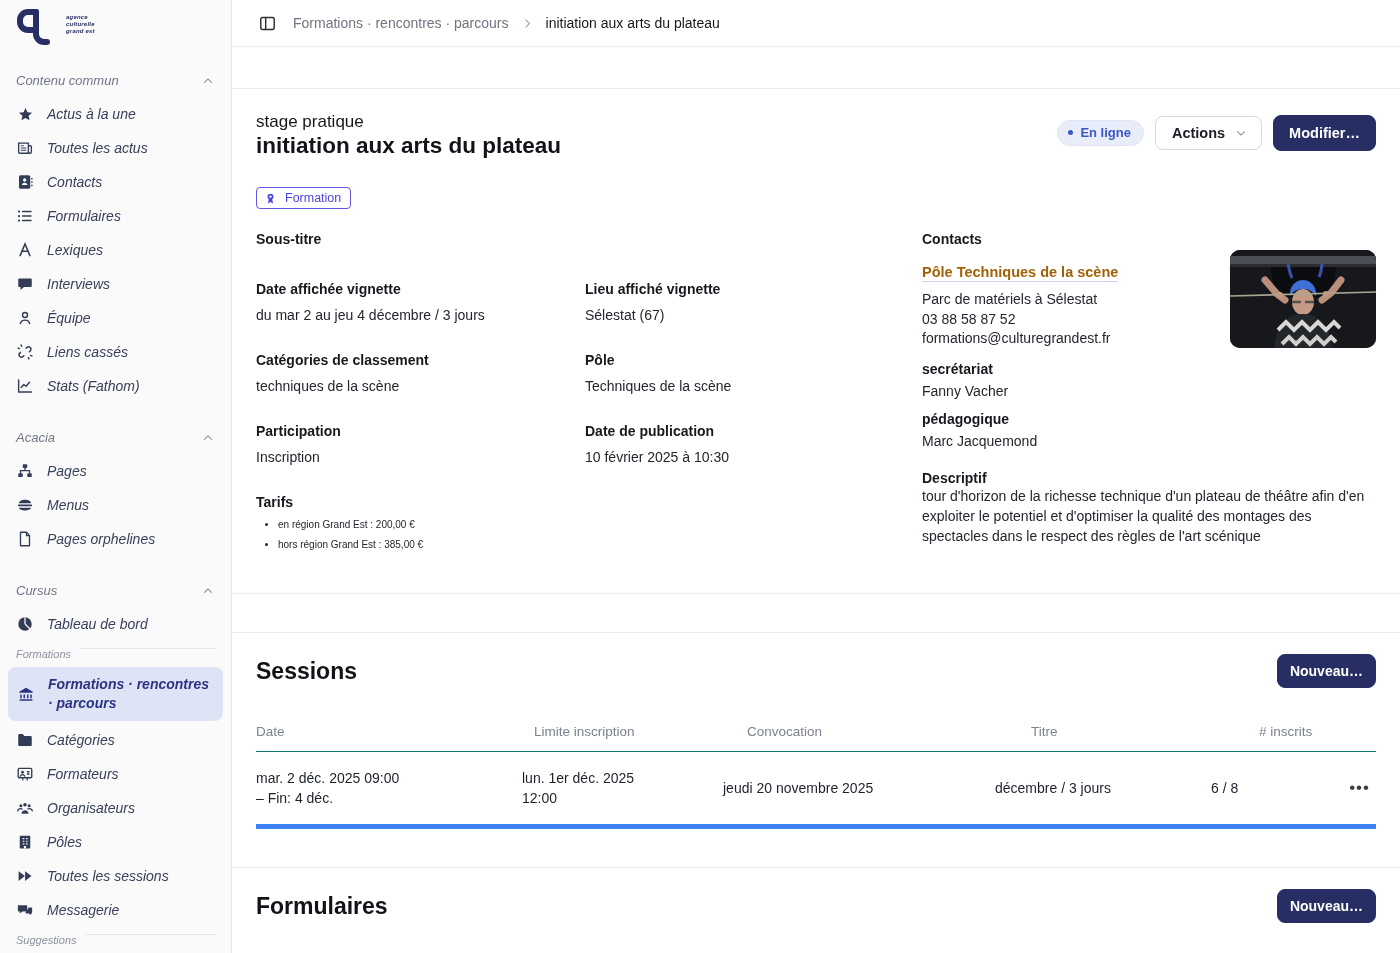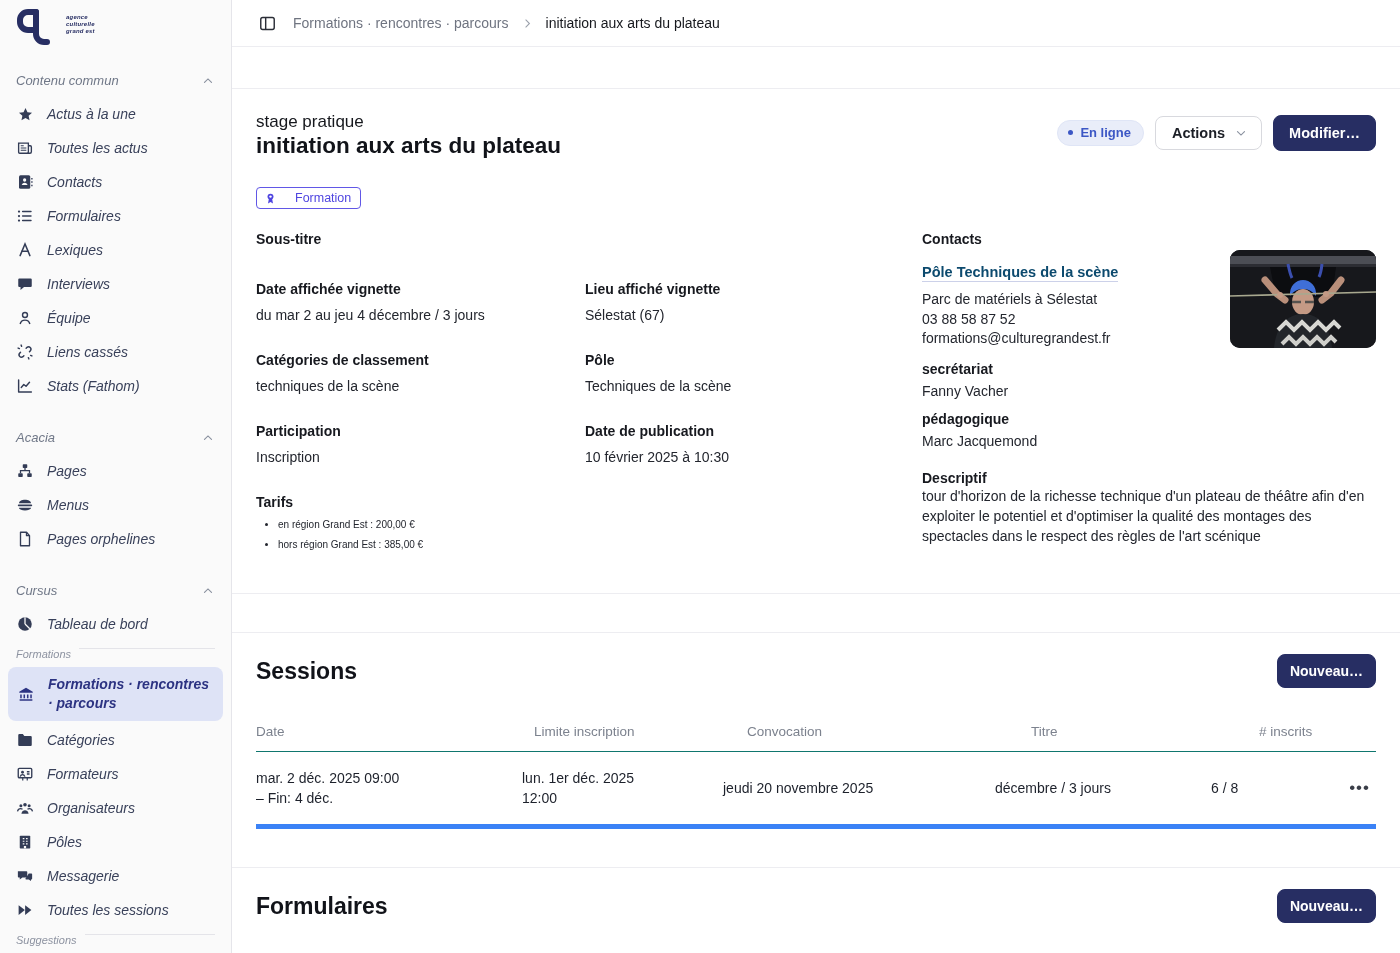--- a/index.html
+++ b/index.html
@@ -72,21 +72,21 @@
   .btn { border-radius:8px; font-size:14.5px; font-weight:600; cursor:pointer; font-family:inherit; }
   .btn-secondary {
     background:#fff; border:1px solid #d8d9de; color:#1c1f26;
     padding:8px 13px 8px 16px; display:inline-flex; align-items:center; gap:9px;
   }
   .btn-secondary .chev { color:#8b92a0; display:flex; }
   .btn-primary { background:#272e63; border:1px solid #272e63; color:#fff; padding:9px 15px; }
 
   .type-badge-row { margin-top:28px; }
   .type-badge {
-    display:inline-flex; align-items:center; gap:18px;
+    display:inline-flex; align-items:center; gap:8px;
     border:1px solid #6157e6; color:#4f45e0; background:#fff;
     font-size:12.5px; font-weight:500; padding:3px 9px 3px 7px; border-radius:4px; cursor:pointer;
   }
   .type-badge .ic { display:flex; color:#4f45e0; }
 
   .detail-grid { display:flex; margin-top:22px; }
   .detail-left { width:666px; min-width:666px; padding-right:40px; }
   .field-label { font-size:14px; font-weight:700; color:#17191f; margin-bottom:9px; }
   .field-value { font-size:14px; color:#23262e; line-height:19px; }
   .frow { display:grid; grid-template-columns:329px 1fr; margin-bottom:27px; }
@@ -94,21 +94,21 @@
   .tarif-list { margin:2px 0 0 0; padding-left:22px; }
   .tarif-list li { font-size:10px; color:#23262e; margin-bottom:9px; }
 
   .detail-right { flex:1; position:relative; }
   .contact-photo {
     position:absolute; top:19px; right:0; width:146px; height:98px;
     border-radius:10px; overflow:hidden; background:#17181c;
   }
   .contacts-label { font-size:14px; font-weight:700; color:#17191f; margin-bottom:16px; }
   .pole-link {
-    display:inline-block; color:#0c4a6e; font-size:14.5px; font-weight:700;
+    display:inline-block; color:#a16207; font-size:14.5px; font-weight:700;
     border-bottom:1px solid #ccd1e9; padding-bottom:1px; margin-bottom:8px; cursor:pointer;
   }
   .contact-line { font-size:14px; color:#23262e; line-height:19.5px; max-width:300px; }
   .role-label { font-size:14px; font-weight:700; color:#17191f; margin-top:12px; }
   .role-value { font-size:14px; color:#23262e; margin-top:6px; }
   .descr-label { font-size:14px; font-weight:700; color:#17191f; margin-top:21px; }
   .descr-text { font-size:14px; color:#23262e; line-height:20px; margin-top:0; max-width:456px; }
 
   .hr-full { border-top:1px solid #ededf1; margin:0 -24px; }
   .sep-details { margin-top:34px; }
@@ -380,35 +380,35 @@
           <path d="M9 7.5h2.2M13.3 7.5h2.2M9 11h2.2M13.3 11h2.2M9 14.5h2.2M13.3 14.5h2.2" stroke="#fafafa" stroke-width="1.4"></path>
           <path d="M10.5 20.5v-3.2h3v3.2z" fill="#fafafa"></path>
         </svg>
       </span>
       <span>Pôles</span>
     </div>
 
     <div class="side-item">
       <span class="ic">
         <svg width="18" height="18" viewBox="0 0 24 24">
+          <path d="M3.5 5.5v13l8.3-6.5z" fill="currentColor"></path>
+          <path d="M12.2 5.5v13l8.3-6.5z" fill="currentColor"></path>
+        </svg>
+      </span>
+      <span>Toutes les sessions</span>
+    </div>
+
+    <div class="side-item">
+      <span class="ic">
+        <svg width="18" height="18" viewBox="0 0 24 24">
           <path d="M2.5 5.5h11.5a1 1 0 0 1 1 1v6.5a1 1 0 0 1-1 1H8.5L5 16.8V14H3.5a1 1 0 0 1-1-1z" fill="currentColor"></path>
           <path d="M17 8.5h3.5a1 1 0 0 1 1 1v6a1 1 0 0 1-1 1H20v2.3l-3-2.3h-3.5a1 1 0 0 1-1-.9" fill="currentColor"></path>
         </svg>
       </span>
       <span>Messagerie</span>
-    </div>
-
-    <div class="side-item">
-      <span class="ic">
-        <svg width="18" height="18" viewBox="0 0 24 24">
-          <path d="M3.5 5.5v13l8.3-6.5z" fill="currentColor"></path>
-          <path d="M12.2 5.5v13l8.3-6.5z" fill="currentColor"></path>
-        </svg>
-      </span>
-      <span>Toutes les sessions</span>
     </div>
 
     <div class="side-sublabel">
       <span>Suggestions</span>
     </div>
 
   </nav>
 
   <div class="main">
 

